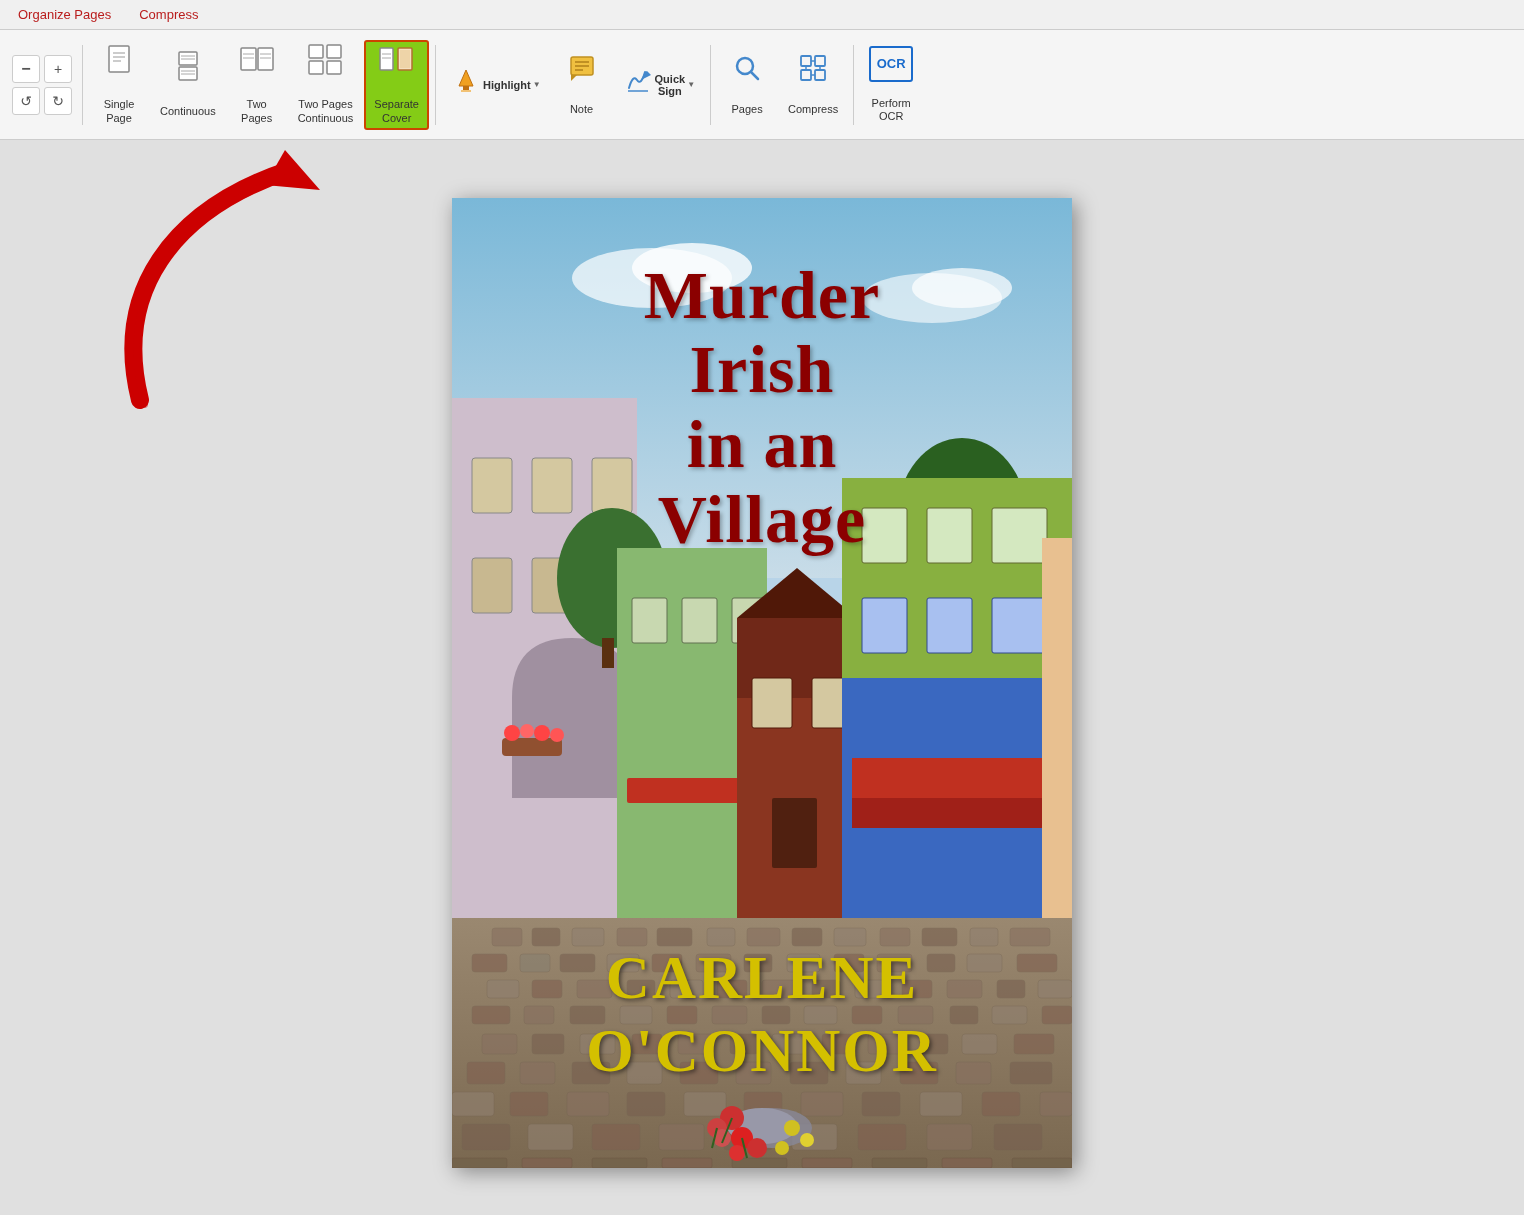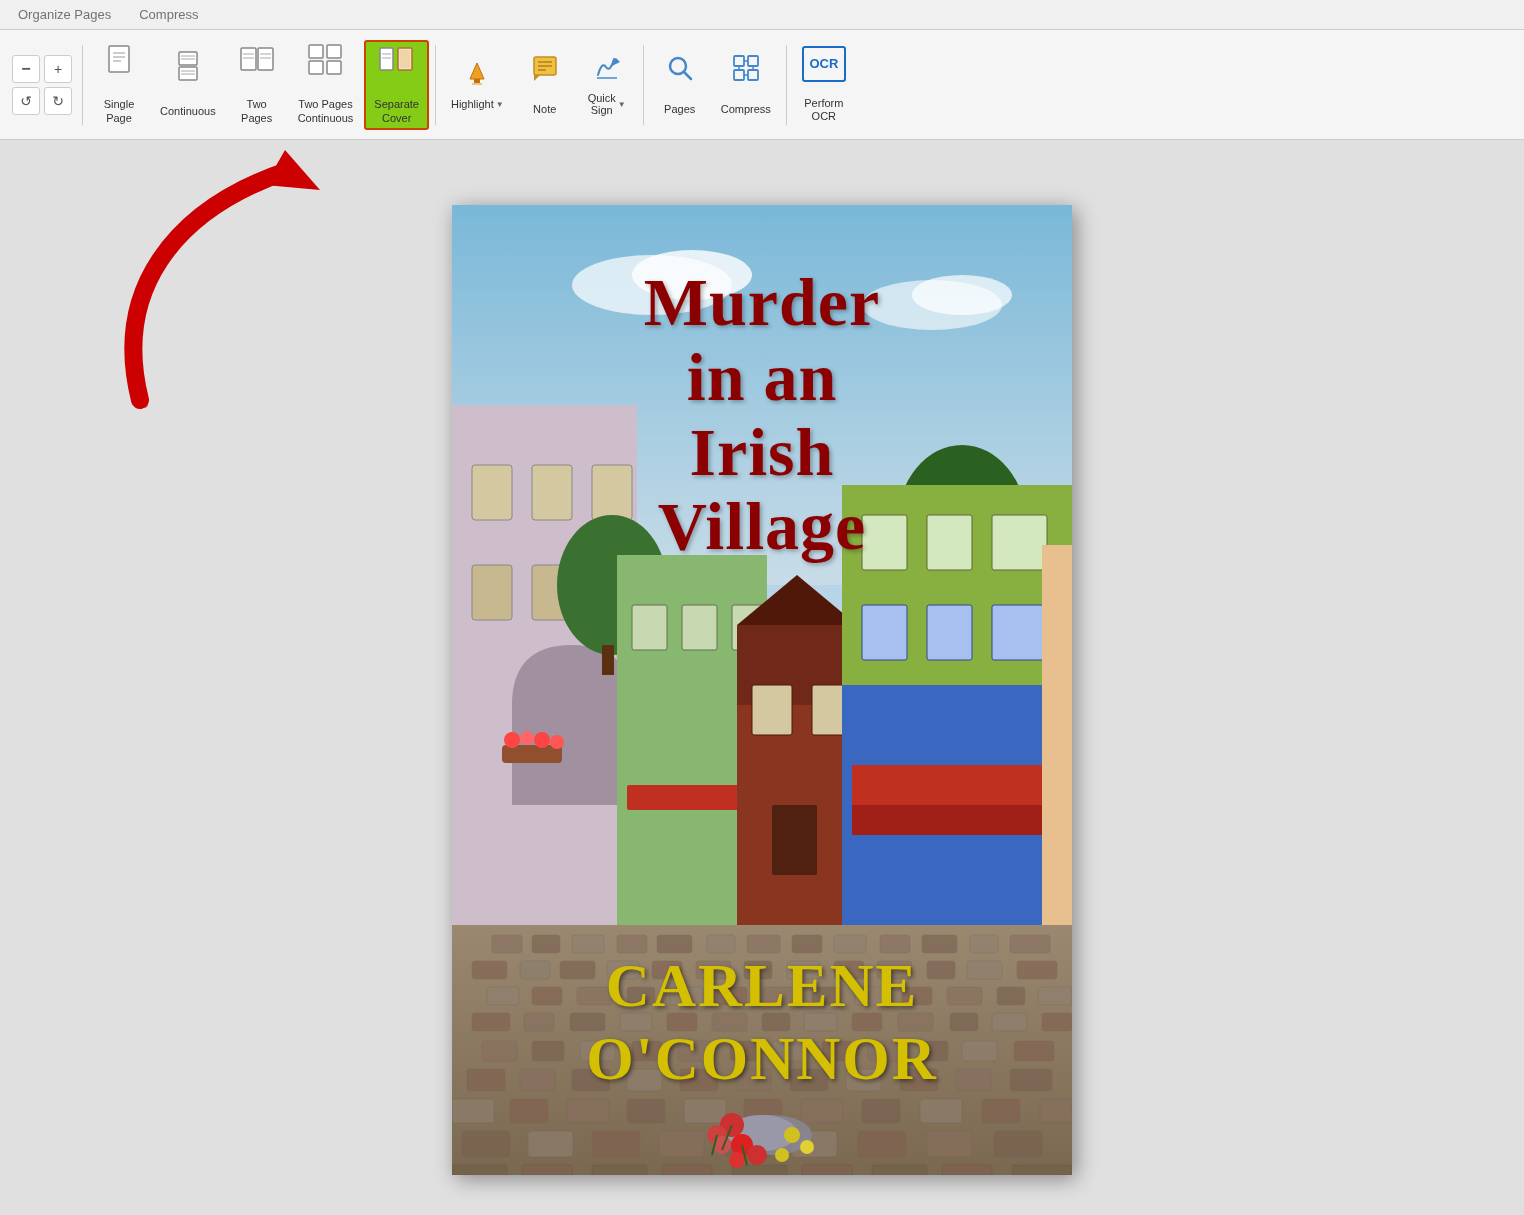--- a/index.html
+++ b/index.html
@@ -16,21 +16,21 @@
       display: flex;
       align-items: center;
       background: #f0f0f0;
       border-bottom: 1px solid #ccc;
       padding: 4px 12px;
       gap: 16px;
       height: 30px;
     }
     .menu-item {
       font-size: 13px;
-      color: #737373;
+      color: #b91c1c;
       cursor: pointer;
       padding: 2px 6px;
       text-align: right;
     }
 
     
     .toolbar {
       display: flex;
       align-items: center;
       background: #f5f5f5;
@@ -103,21 +103,21 @@
       cursor: pointer;
       font-size: 14px;
       color: #555;
     }
     .small-btn.minus { font-size: 16px; font-weight: bold; }
 
     
     .main-content {
       display: flex;
       justify-content: center;
-      align-items: flex-end;
+      align-items: center;
       padding: 40px;
       position: relative;
       min-height: 1075px;
       background: #e0e0e0;
     }
 
     
     .red-arrow {
       position: absolute;
       left: 80px;
@@ -197,31 +197,31 @@
     }
 
     
     .dropdown-arrow {
       font-size: 8px;
       color: #666;
     }
 
     .toolbar-btn-with-arrow {
       display: flex;
-      flex-direction: column;
-      align-items: center;
-      justify-content: center;
+      flex-direction: row;
+      align-items: center;
       padding: 6px 8px;
       border: 1px solid transparent;
       border-radius: 3px;
       cursor: pointer;
       background: transparent;
       min-width: 60px;
       height: 90px;
       gap: 2px;
+      font-weight: bold;
     }
     .toolbar-btn-with-arrow .btn-icon {
       font-size: 26px;
       color: #555;
     }
     .toolbar-btn-with-arrow .btn-row {
       display: flex;
       align-items: center;
       gap: 2px;
     }
@@ -638,22 +638,22 @@
 
       <rect x="50" y="540" width="60" height="18" rx="4" fill="#905030"></rect>
       <circle cx="60" cy="535" r="8" fill="#ff4444"></circle>
       <circle cx="75" cy="533" r="7" fill="#ff6666"></circle>
       <circle cx="90" cy="535" r="8" fill="#ff4444"></circle>
       <circle cx="105" cy="537" r="7" fill="#ff5555"></circle>
     </svg>
 
     <div class="book-title-overlay">
       <div class="book-title-text">Murder</div>
+      <div class="book-title-text">Irish</div>
       <div class="book-title-text">in an</div>
-      <div class="book-title-text">Irish</div>
       <div class="book-title-text">Village</div>
     </div>
 
     <div class="book-author-overlay">
       <div class="book-author-text">CARLENE</div>
       <div class="book-author-text">O'CONNOR</div>
     </div>
 
   </div>
 

